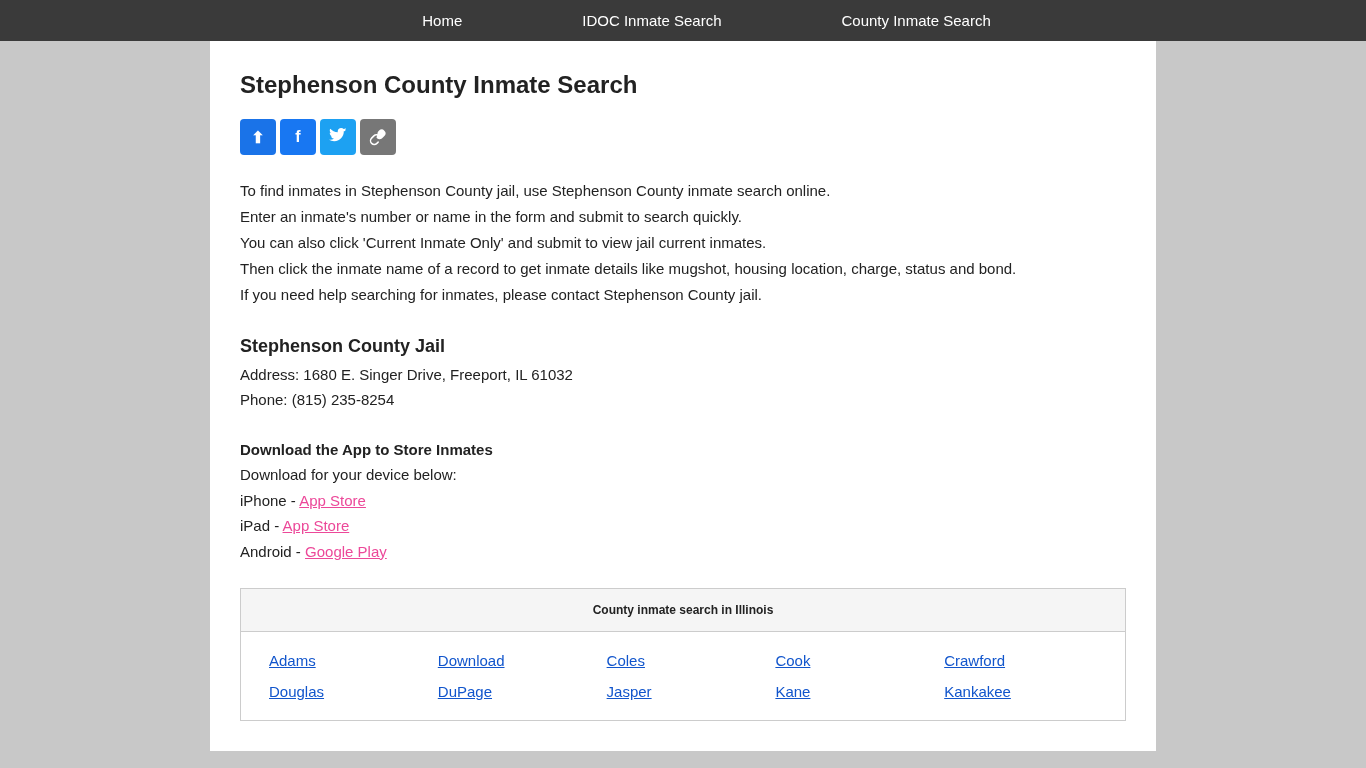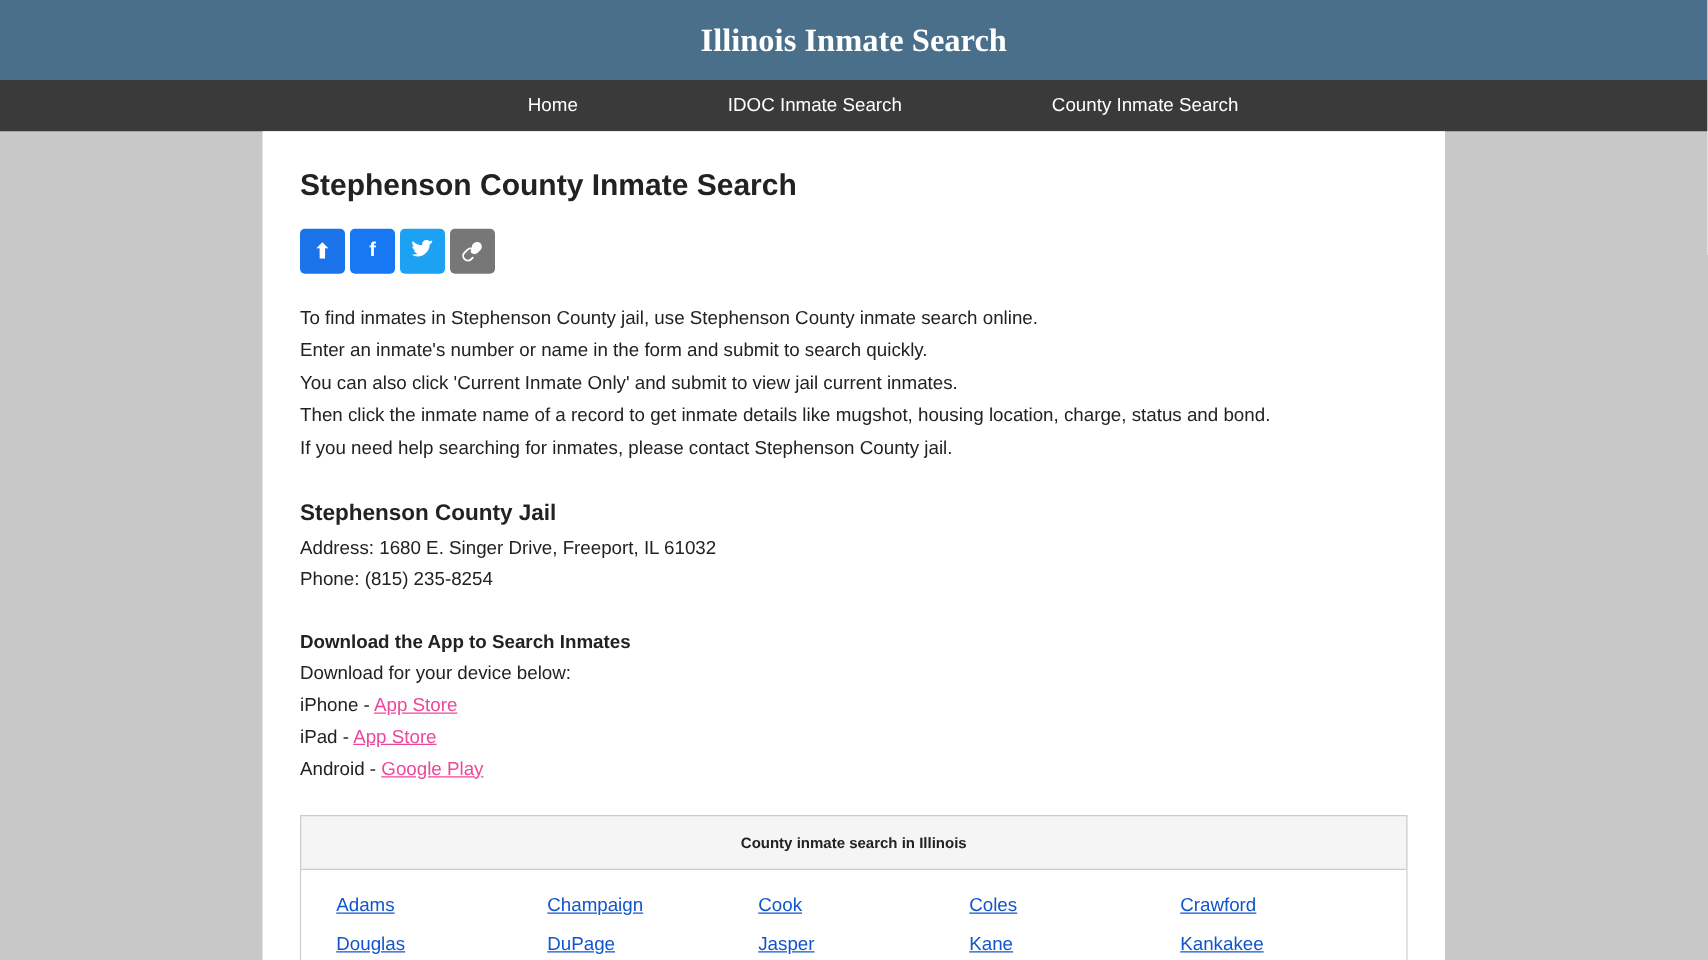--- a/index.html
+++ b/index.html
@@ -148,23 +148,20 @@
       font-family: Arial, sans-serif;
       font-size: 15px;
       padding: 4px 8px;
     }
   </style>
 </head>
 <body>
 
 <div id="app-wrapper">
 
-  <header id="site-header">
-    <h1 id="site-title">Illinois Inmate Search</h1>
-  </header>
 
   <nav id="main-nav">
     <a class="nav-item">Home</a>
     <a class="nav-item">IDOC Inmate Search</a>
     <a class="nav-item">County Inmate Search</a>
   </nav>
 
   <main id="main-content">
 
     <h2 id="page-heading">Stephenson County Inmate Search</h2>
@@ -193,41 +190,41 @@
       <p>If you need help searching for inmates, please contact Stephenson County jail.</p>
     </div>
 
     <div id="jail-info">
       <p id="jail-info-title">Stephenson County Jail</p>
       <p>Address: 1680 E. Singer Drive, Freeport, IL 61032</p>
       <p>Phone: (815) 235-8254</p>
     </div>
 
     <div id="app-download">
-      <p id="app-download-title">Download the App to Search Inmates</p>
+      <p id="app-download-title">Download the App to Store Inmates</p>
       <p>Download for your device below:</p>
       <p>
         <span>iPhone - </span><a class="app-link">App Store</a>
       </p>
       <p>
         <span>iPad - </span><a class="app-link">App Store</a>
       </p>
       <p>
         <span>Android - </span><a class="app-link">Google Play</a>
       </p>
     </div>
 
     <div id="county-section">
       <div id="county-section-header">County inmate search in Illinois</div>
       <div id="county-grid">
 
       <a class="county-link" href="#">Adams</a>
-          <a class="county-link" href="#">Champaign</a>
+          <a class="county-link" href="#">Download</a>
+          <a class="county-link" href="#">Coles</a>
           <a class="county-link" href="#">Cook</a>
-          <a class="county-link" href="#">Coles</a>
           <a class="county-link" href="#">Crawford</a>
           <a class="county-link" href="#">Douglas</a>
           <a class="county-link" href="#">DuPage</a>
           <a class="county-link" href="#">Jasper</a>
           <a class="county-link" href="#">Kane</a>
           <a class="county-link" href="#">Kankakee</a>
         </div>
     </div>
 
   </main>

